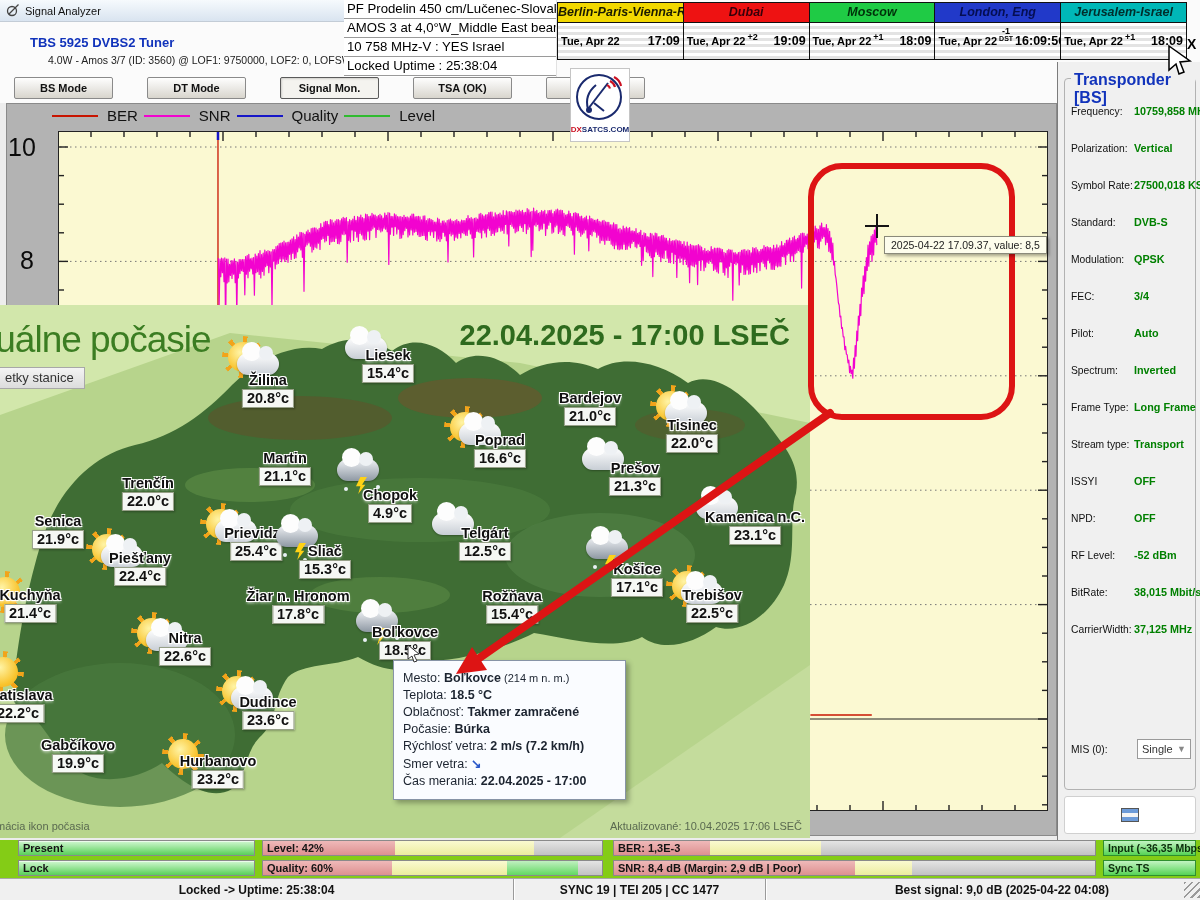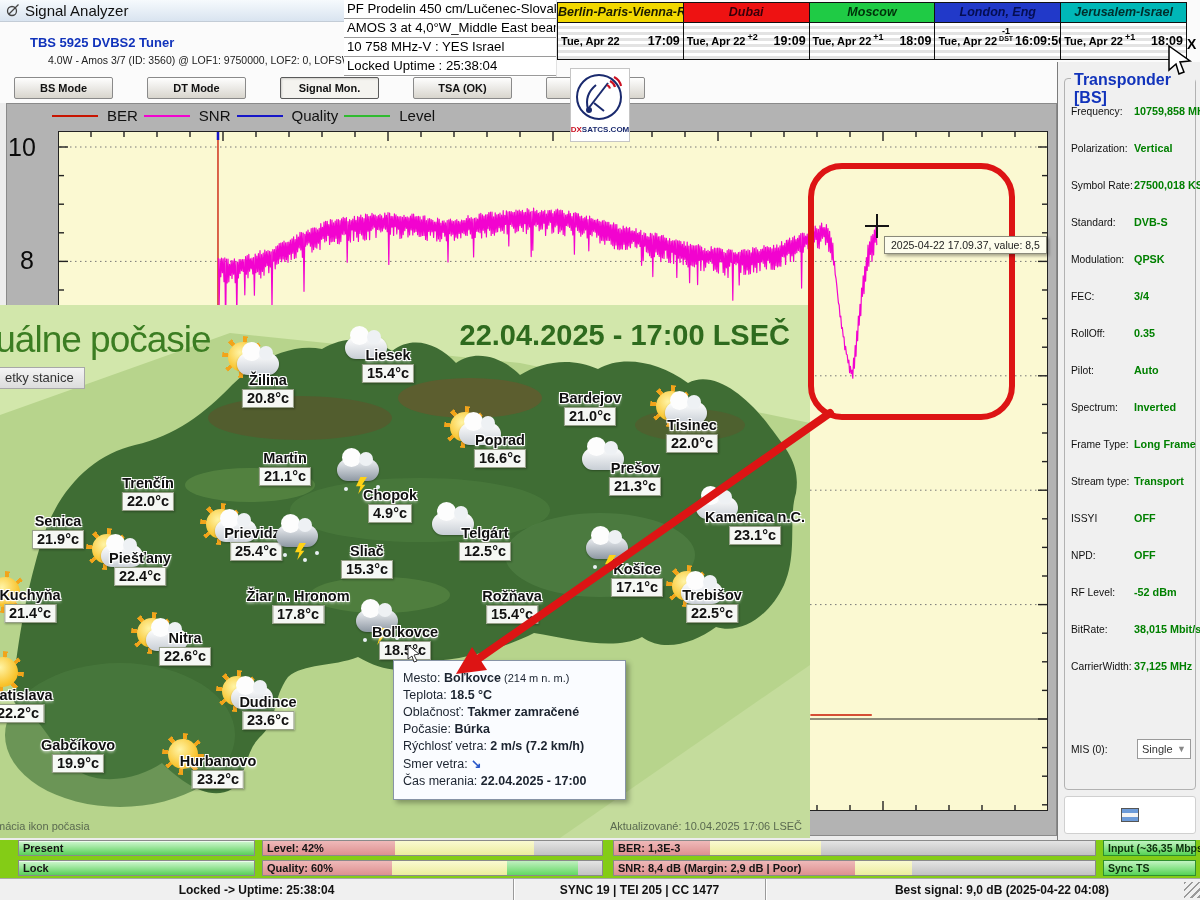--- a/index.html
+++ b/index.html
@@ -2,21 +2,21 @@
 <html><head>
 <meta charset="utf-8">
 <style>
 *{box-sizing:border-box;margin:0;padding:0}
 html,body{background:#888}
 body{font-family:"Liberation Sans",sans-serif}
 #app{position:relative;width:1200px;height:900px;background:#ededed;overflow:hidden}
 .abs{position:absolute}
 .white-top{left:0;top:0;width:1200px;height:103px;background:#fbfbfb;z-index:0}
 
-.titlebar{left:0;top:0;width:345px;height:22px;background:linear-gradient(#f6fafd,#d9e4f0);border-bottom:1px solid #c3ccd6;display:flex;align-items:center;gap:6px;padding-left:6px;font-size:15px;color:#111;z-index:2}
+.titlebar{left:0;top:0;width:345px;height:22px;background:linear-gradient(#f6fafd,#d9e4f0);border-bottom:1px solid #c3ccd6;display:flex;align-items:center;gap:6px;padding-left:6px;font-size:11px;color:#111;z-index:2}
 
 .tuner-title{left:30px;top:35px;color:#1133bb;font-weight:bold;font-size:13px;z-index:2}
 .tuner-sub{left:48px;top:54px;font-size:10.5px;color:#222;z-index:2}
 
 .infoblock{left:344px;top:0;width:213px;height:77px;background:#fff;z-index:2;border-right:1px solid #e2e2e2}
 .infoblock .row{height:19px;border-bottom:1px solid #9a9a9a;font-size:13.2px;color:#000;padding:1px 0 0 3px;white-space:nowrap;overflow:hidden}
 
 .clocks{left:557px;top:2px;width:629px;height:58px;display:flex;z-index:2}
 .clock{flex:1;border:1px solid #111;margin-right:-1px;display:flex;flex-direction:column;background:#fff;min-width:0}
 .clock .hd{height:20px;font-style:italic;font-weight:bold;font-size:12.5px;text-align:center;line-height:19px;border-bottom:1px solid #111;white-space:nowrap;overflow:hidden}
@@ -403,21 +403,21 @@
         <span class="cl"></span>
       </div>
       <div class="city" style="left: 256px; top: 525px;"><div class="nm">Prievidza</div><div class="tp">25.4°c</div></div>
       <div class="wi storm" style="left: 271px; top: 517px;">
         <span class="cl"></span>
         <span class="bolt"></span>
         <span class="drop d1"></span>
         <span class="drop d2"></span>
         <span class="drop d3"></span>
       </div>
-      <div class="city" style="left: 325px; top: 543px; margin-left: 42px;"><div class="nm">Sliač</div><div class="tp">15.3°c</div></div>
+      <div class="city" style="left: 325px; top: 543px;"><div class="nm">Sliač</div><div class="tp">15.3°c</div></div>
       <div class="wi cloud" style="left: 427px; top: 501px;">
         <span class="cl"></span>
       </div>
       <div class="city" style="left: 485px; top: 525px;"><div class="nm">Telgárt</div><div class="tp">12.5°c</div></div>
       <div class="wi cloud" style="left: 691px; top: 485px;">
         <span class="cl"></span>
       </div>
       <div class="city" style="left: 755px; top: 509px;"><div class="nm">Kamenica n.C.</div><div class="tp">23.1°c</div></div>
       <div class="wi partly" style="left: 86px; top: 528px;">
         <span class="rays"></span>
@@ -539,24 +539,20 @@
           </div>
           <div class="tprow">
             <span class="tpl">Modulation:</span>
             <span class="tpv">QPSK</span>
           </div>
           <div class="tprow">
             <span class="tpl">FEC:</span>
             <span class="tpv">3/4</span>
           </div>
           <div class="tprow">
-            <span class="tpl">RollOff:</span>
-            <span class="tpv">0.35</span>
-          </div>
-          <div class="tprow">
             <span class="tpl">Pilot:</span>
             <span class="tpv">Auto</span>
           </div>
           <div class="tprow">
             <span class="tpl">Spectrum:</span>
             <span class="tpv">Inverted</span>
           </div>
           <div class="tprow">
             <span class="tpl">Frame Type:</span>
             <span class="tpv">Long Frame</span>

